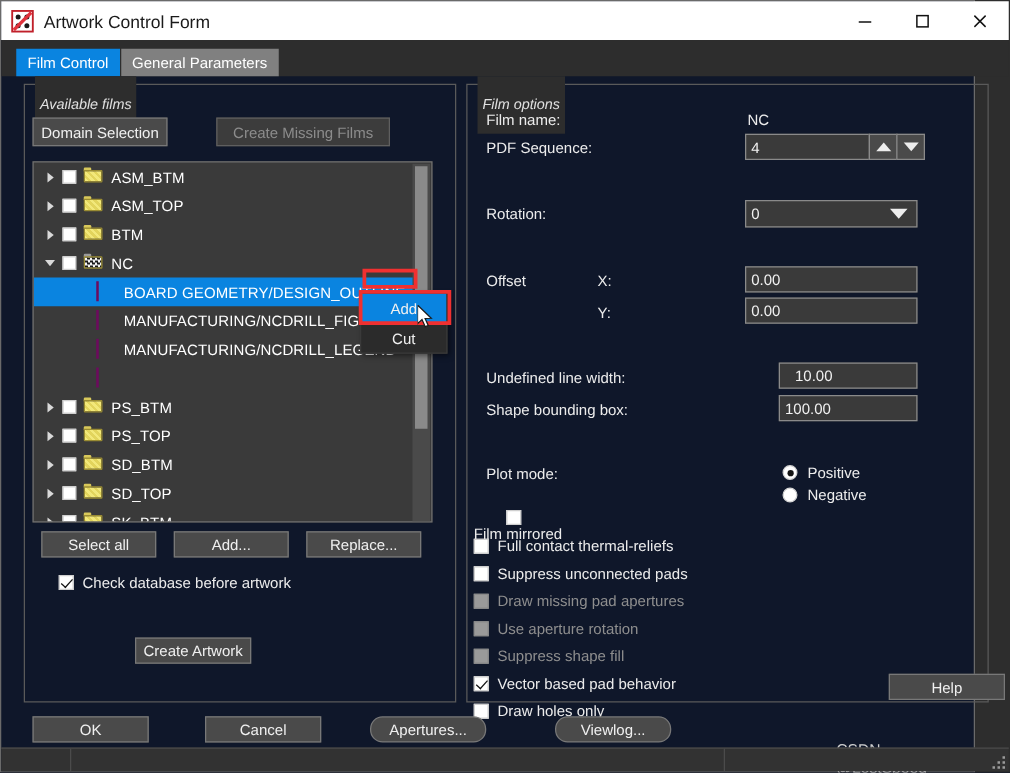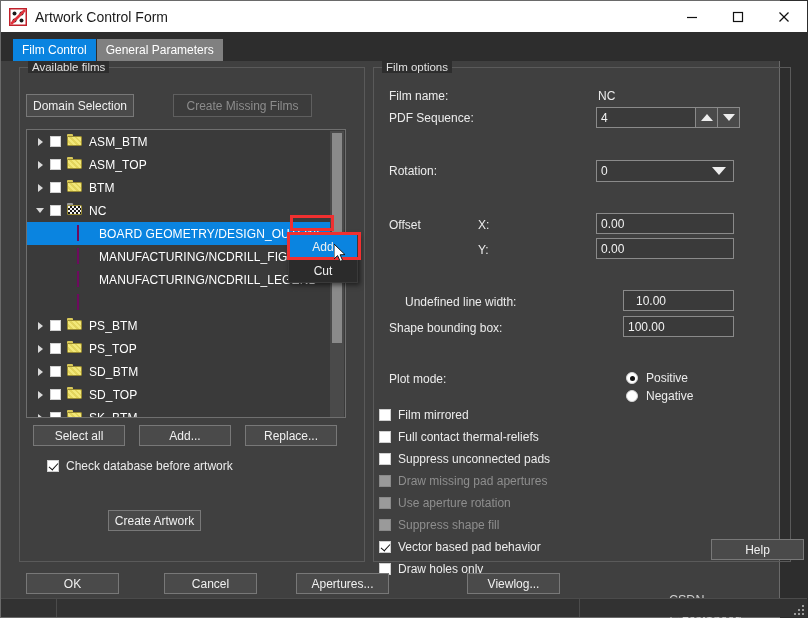--- a/index.html
+++ b/index.html
@@ -3,21 +3,21 @@
 <meta charset="utf-8">
 <style>
   html,body{margin:0;padding:0;}
   body{
     width:808px;height:618px;overflow:hidden;
     font-family:"Liberation Sans", sans-serif;
     background:#2d2d2d;color:#e8e8e8;
     font-size:12px;
     -webkit-font-smoothing:antialiased;
   }
-  .app{position:relative;width:780px;height:618px;background:#404040;
+  .app{position:relative;width:780px;height:618px;background:#0f172a;
        border:1px solid #6a6a6a;box-sizing:border-box;}
 
   
   .titlebar{position:absolute;left:0;top:0;width:806px;height:31px;
             background:#ffffff;display:flex;align-items:center;}
   .title-icon{width:18px;height:18px;margin-left:8px;margin-right:8px;
               position:relative;flex:0 0 auto;}
   .title-text{font-size:14px;color:#1a1a1a;font-family:"Liberation Sans",sans-serif;}
   .win-btns{margin-left:auto;display:flex;height:31px;}
   .win-btn{width:46px;height:31px;display:flex;align-items:center;justify-content:center;
@@ -28,21 +28,21 @@
   .tabstrip{position:absolute;left:0;top:31px;width:806px;height:29px;
             background:#2d2d2d;display:flex;align-items:flex-end;padding-left:12px;
             box-sizing:border-box;}
   .tab{height:22px;line-height:22px;padding:0 9px;font-size:12px;color:#ffffff;
        background:#808080;margin-right:1px;}
   .tab.active{background:#0a84e0;}
 
   
   .group{position:absolute;border:1px solid #5a5a5a;box-sizing:border-box;}
   .group>.legend{position:absolute;top:-7px;left:8px;background:#2d2d2d;
-                 padding:0 4px;font-size:11.5px;color:#e0e0e0;white-space:nowrap;}
+                 padding:17px 4px;font-size:11.5px;color:#e0e0e0;white-space:nowrap;font-style:italic;}
 
   #grp-films{left:18px;top:66px;width:346px;height:495px;}
   #grp-options{left:372px;top:66px;width:418px;height:495px;}
 
   
   .btn{background:#4a4a4a;border:1px solid #787878;color:#f0f0f0;font-size:12px;
        font-family:"Liberation Sans",sans-serif;display:flex;align-items:center;
        justify-content:center;box-sizing:border-box;cursor:default;}
   .btn.disabled{color:#8c8c8c;border-color:#5f5f5f;background:#3c3c3c;}
 
@@ -129,22 +129,22 @@
   .combo-arrow{position:absolute;right:8px;top:7px;width:0;height:0;
                border-left:7px solid transparent;border-right:7px solid transparent;border-top:8px solid #ededed;}
 
   .radio-line{position:absolute;display:flex;align-items:center;}
   .radio{width:12px;height:12px;border-radius:50%;background:#ffffff;border:1px solid #d5d5d5;
          box-sizing:border-box;position:relative;flex:0 0 auto;margin-right:8px;}
   .radio.on:after{content:"";position:absolute;left:2.5px;top:2.5px;width:5px;height:5px;
          border-radius:50%;background:#141414;}
   #btn-ok{position:absolute;left:25px;top:572px;width:93px;height:21px;}
   #btn-cancel{position:absolute;left:163px;top:572px;width:93px;height:21px;}
-  #btn-apertures{position:absolute;left:295px;top:572px;width:93px;height:21px;}
-  #btn-viewlog{position:absolute;left:466px;top:572px;width:93px;height:21px;}
+  #btn-apertures{position:absolute;left:295px;top:572px;width:93px;height:21px;border-radius:10px;}
+  #btn-viewlog{position:absolute;left:443px;top:572px;width:93px;height:21px;border-radius:10px;}
   #btn-help{position:absolute;left:710px;top:538px;width:93px;height:21px;}
 
   .statusbar{position:absolute;left:0;top:597px;width:806px;height:19px;
              background:#323232;border-top:1px solid #4b4b4b;box-sizing:border-box;}
   .sb-cell{position:absolute;top:0;height:18px;border-right:1px solid #4b4b4b;}
   #sbc1{left:0;width:55px;}
   #sbc2{left:55px;width:523px;}
   .grip{position:absolute;right:3px;bottom:2px;width:10px;height:10px;}
   .grip i{position:absolute;width:2px;height:2px;background:#9a9a9a;}
 
@@ -358,38 +358,38 @@
     <span class="combo-arrow"></span>
   </div>
 
   <div class="flabel" style="left:388px;top:217px;">Offset</div>
   <div class="flabel" style="left:477px;top:217px;">X:</div>
   <div class="input" style="left:595px;top:212px;width:138px;height:21px;">0.00</div>
 
   <div class="flabel" style="left:477px;top:242px;">Y:</div>
   <div class="input" style="left:595px;top:237px;width:138px;height:21px;">0.00</div>
 
-  <div class="flabel" style="left:388px;top:294px;margin-left:16px;">Undefined line width:</div>
+  <div class="flabel" style="left:388px;top:294px;">Undefined line width:</div>
   <div class="input" style="left:622px;top:289px;width:111px;height:21px;padding-left:12px;">10.00</div>
 
   <div class="flabel" style="left:388px;top:320px;">Shape bounding box:</div>
   <div class="input" style="left:622px;top:315px;width:111px;height:21px;">100.00</div>
 
   <div class="flabel" style="left:388px;top:371px;">Plot mode:</div>
   <div class="radio-line" style="left:625px;top:370px;">
     <span class="radio on"></span>
     <span class="chk-lbl">Positive</span>
   </div>
   <div class="radio-line" style="left:625px;top:388px;">
     <span class="radio"></span>
     <span class="chk-lbl">Negative</span>
   </div>
 
   <div id="film-checkboxes">
-      <div class="chk-line" style="left: 378px; top: 407px;">
+      <div class="chk-line" style="left: 378px; top: 407px; flex-direction: column;">
         <span class="chk"></span>
         <span class="chk-lbl">Film mirrored</span>
       </div>
       <div class="chk-line" style="left: 378px; top: 429px;">
         <span class="chk"></span>
         <span class="chk-lbl">Full contact thermal-reliefs</span>
       </div>
       <div class="chk-line" style="left: 378px; top: 451px;">
         <span class="chk"></span>
         <span class="chk-lbl">Suppress unconnected pads</span>

